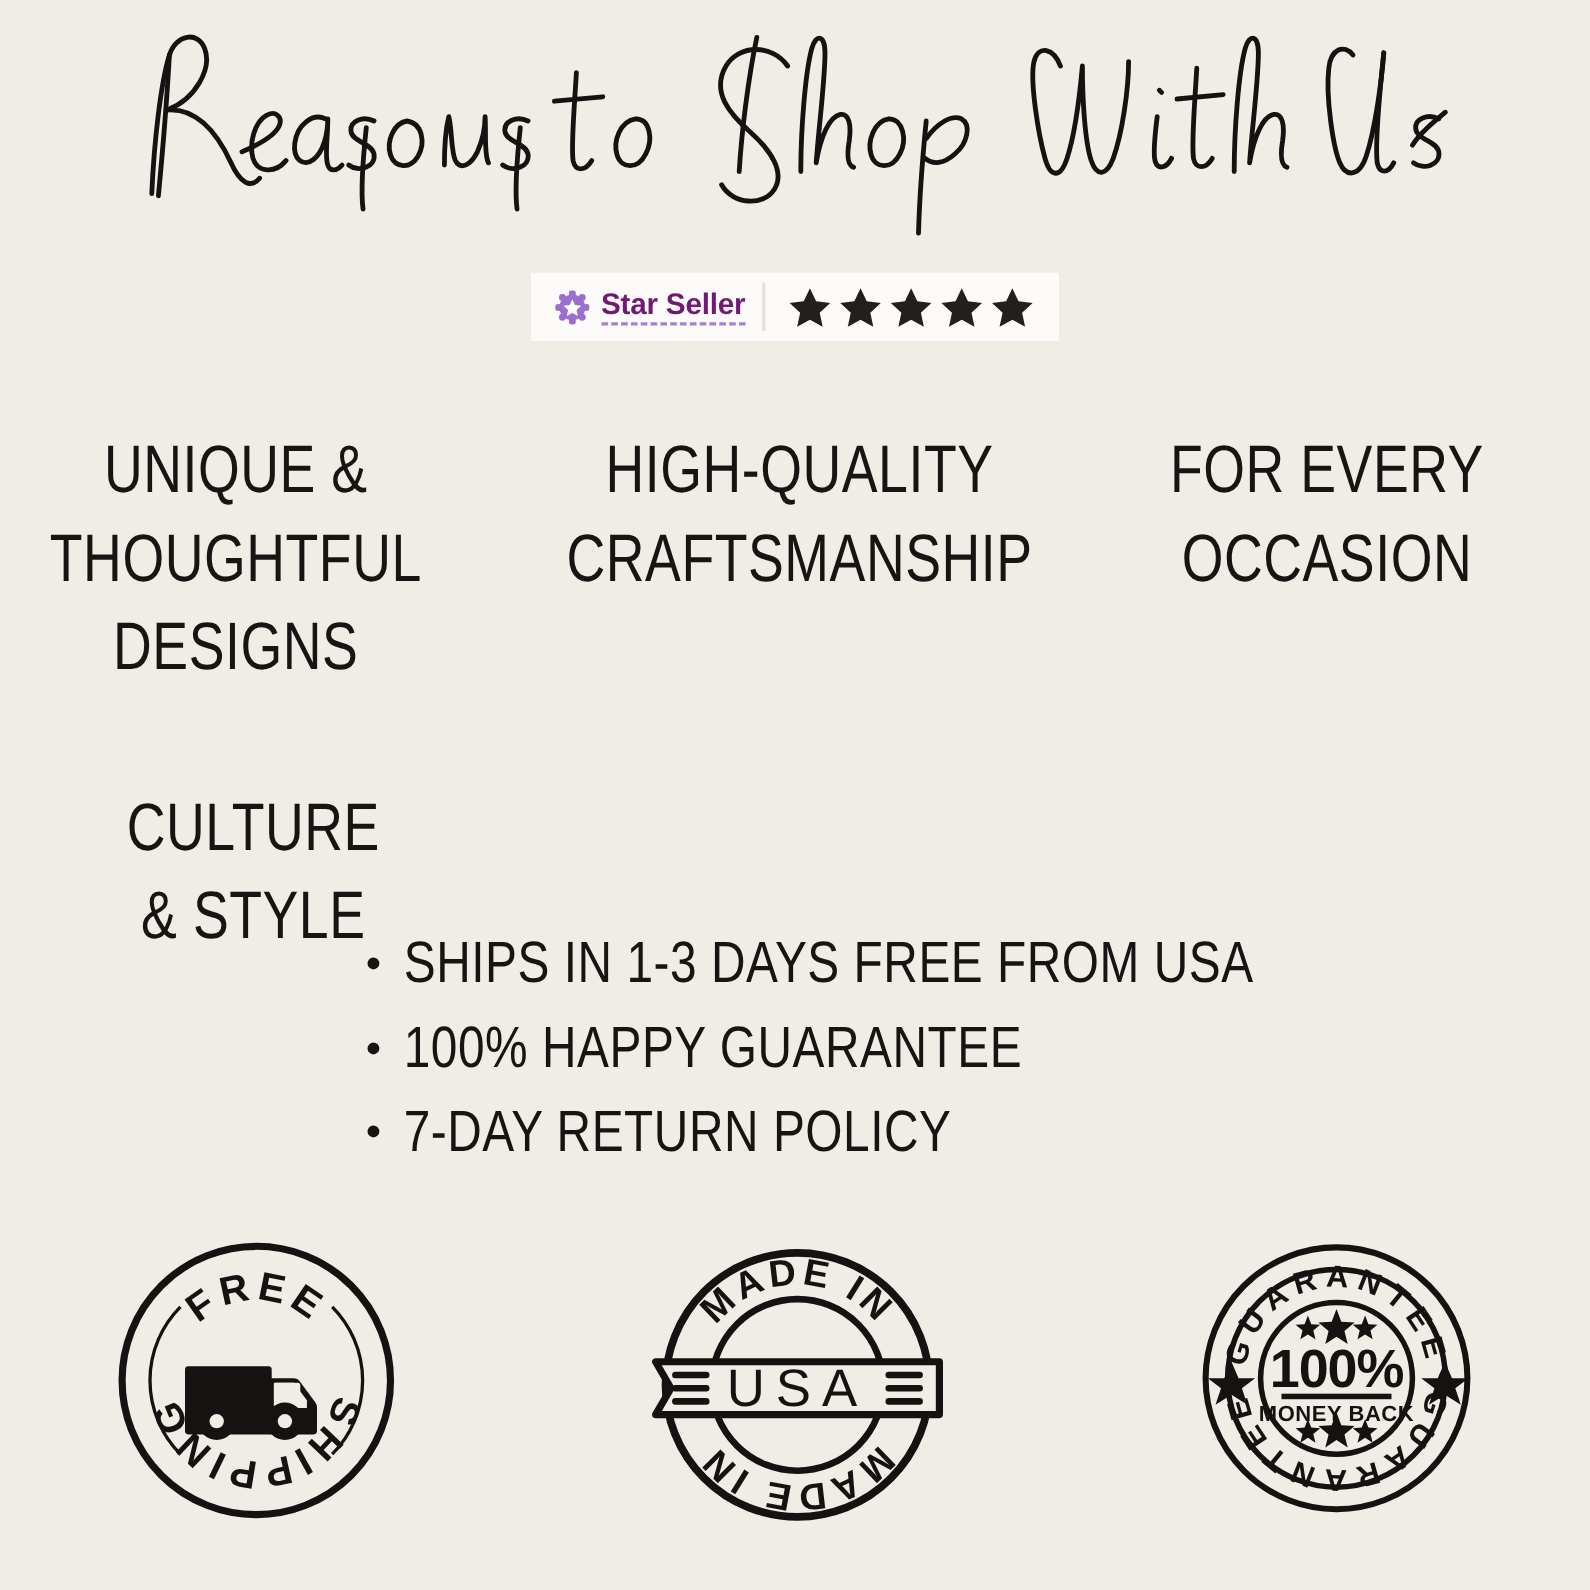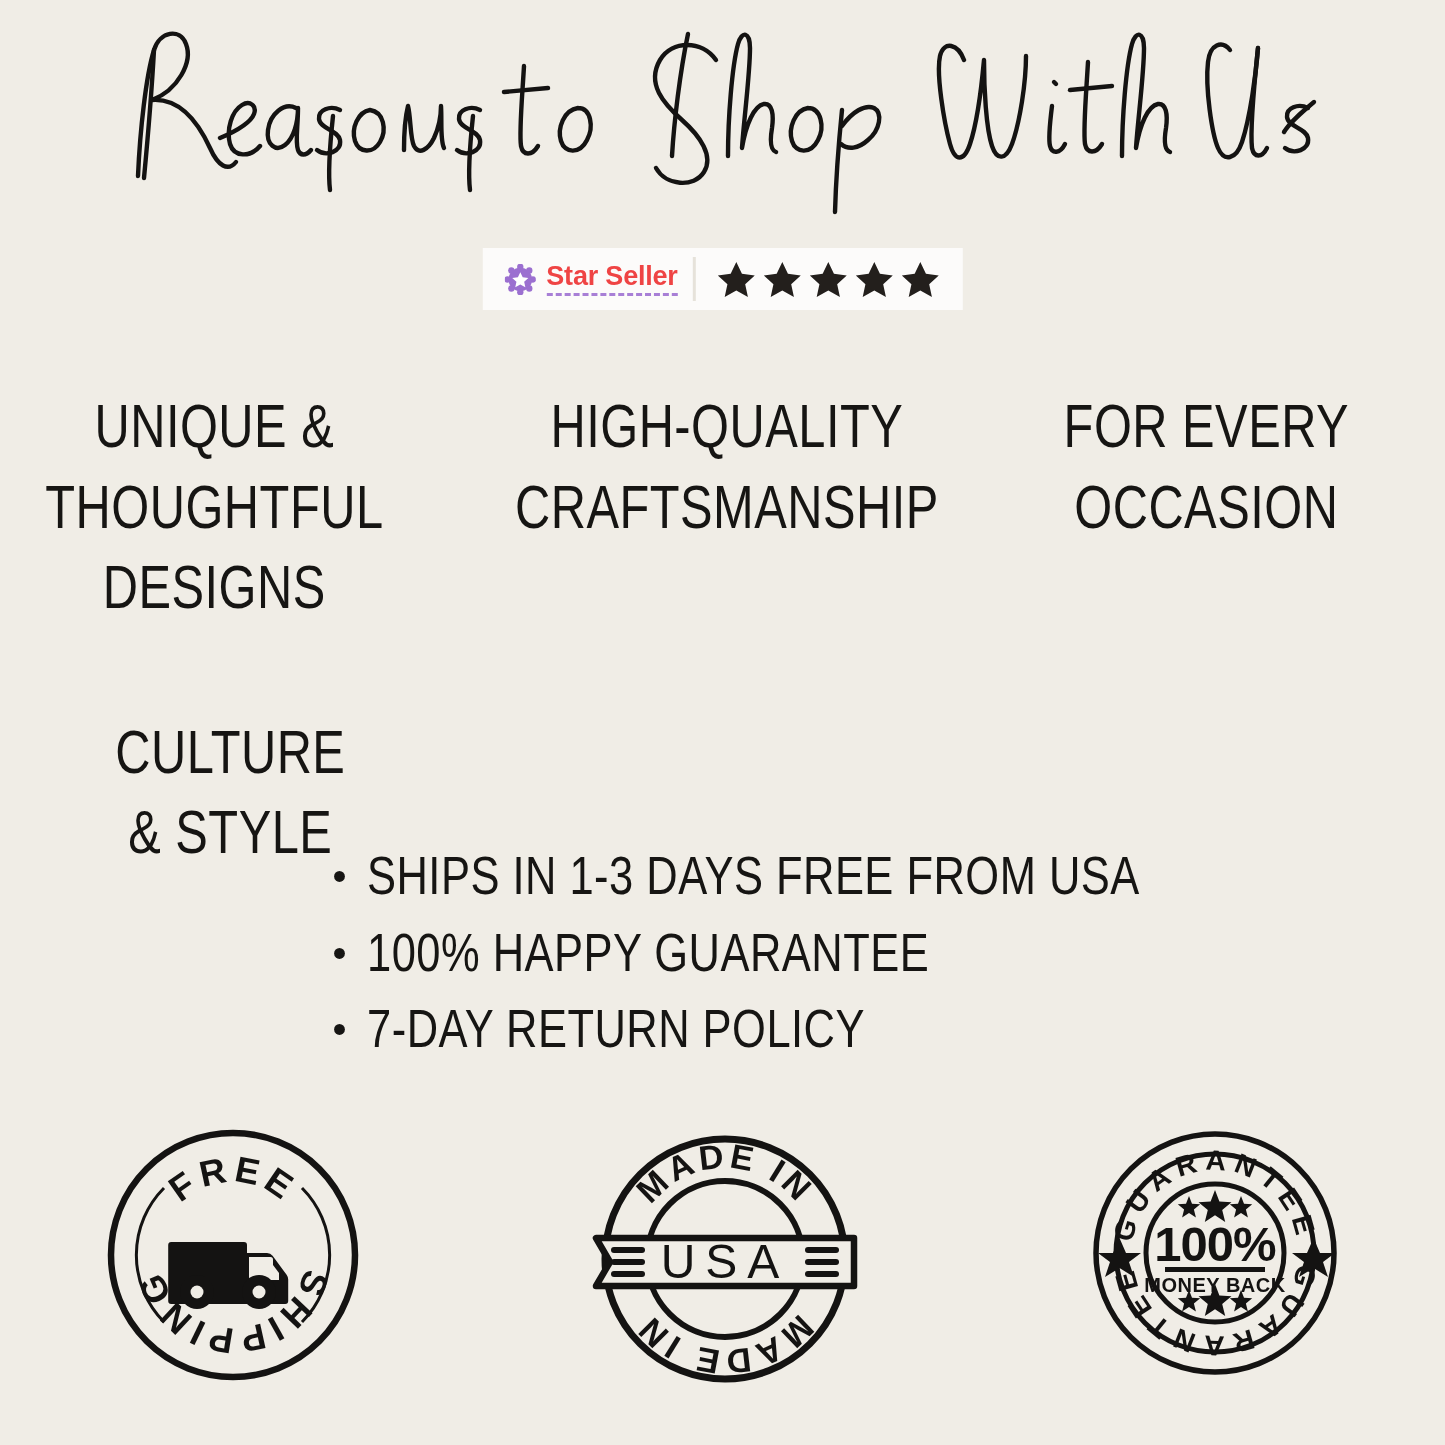--- a/index.html
+++ b/index.html
@@ -68,21 +68,21 @@
   .rosette {
     width: 31px;
     height: 31px;
     flex: 0 0 auto;
     display: block;
   }
   .seller-text {
     font-family: "Liberation Sans", sans-serif;
     font-size: 27px;
     font-weight: 700;
-    color: #ef4444;
+    color: #701a75;
     letter-spacing: -0.2px;
     line-height: 1;
     padding-bottom: 3px;
     border-bottom: 3px dashed #A87FD6;
     white-space: nowrap;
   }
   .seller-right {
     display: flex;
     align-items: center;
     gap: 5px;

